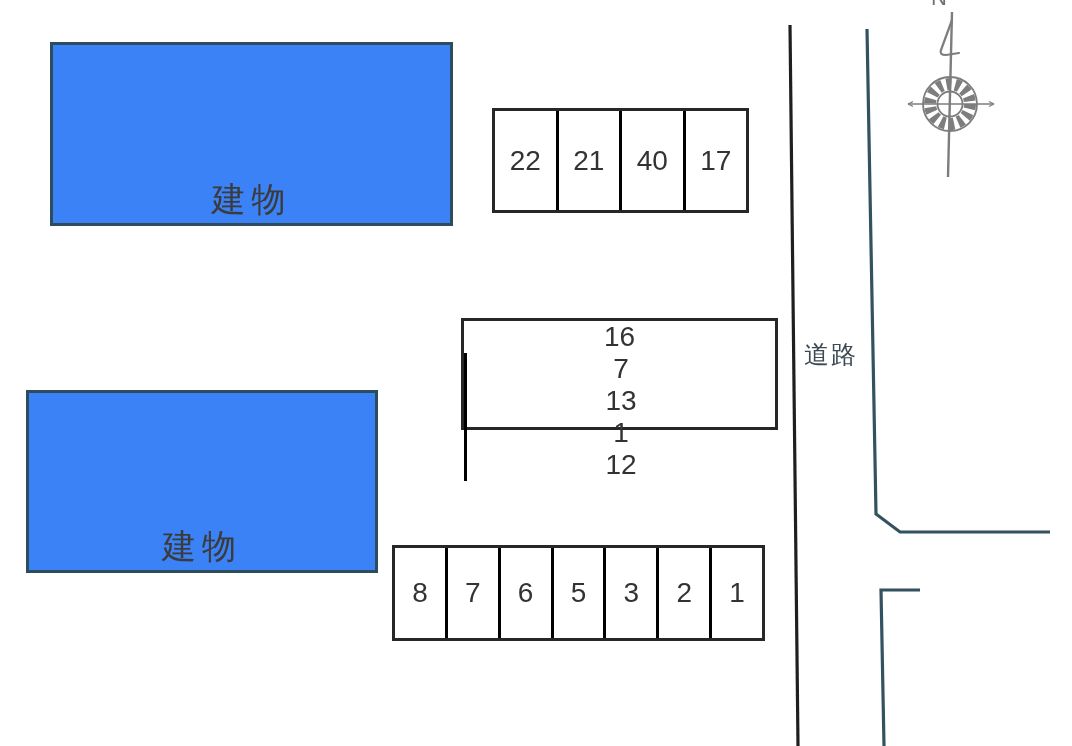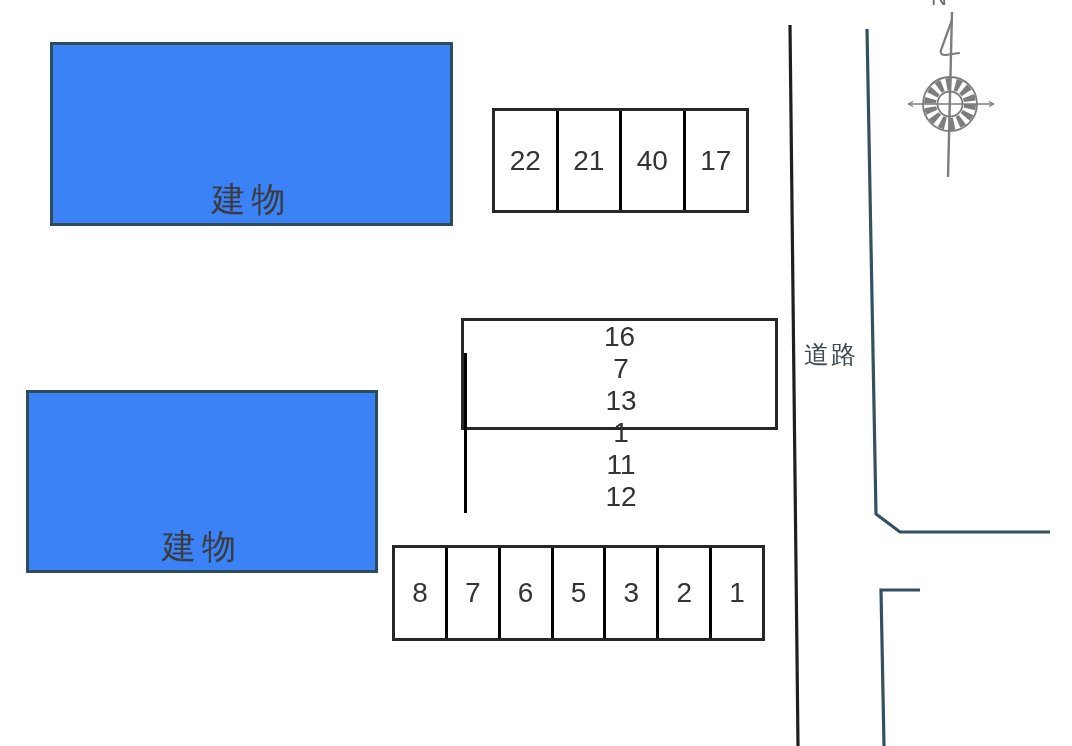--- a/index.html
+++ b/index.html
@@ -120,23 +120,20 @@
     <div class="stall">
         <span class="stall-number">7</span>
       </div>
     <div class="stall">
         <span class="stall-number">13</span>
       </div>
     <div class="stall">
         <span class="stall-number">1</span>
       </div>
     <div class="stall">
-        <span class="stall-number">11</span>
-      </div>
-    <div class="stall">
         <span class="stall-number">12</span>
       </div>
   </div>
 
   <div class="stall-row" id="stall-row-bottom">
     <div class="stall">
         <span class="stall-number">8</span>
       </div>
     <div class="stall">
         <span class="stall-number">7</span>

